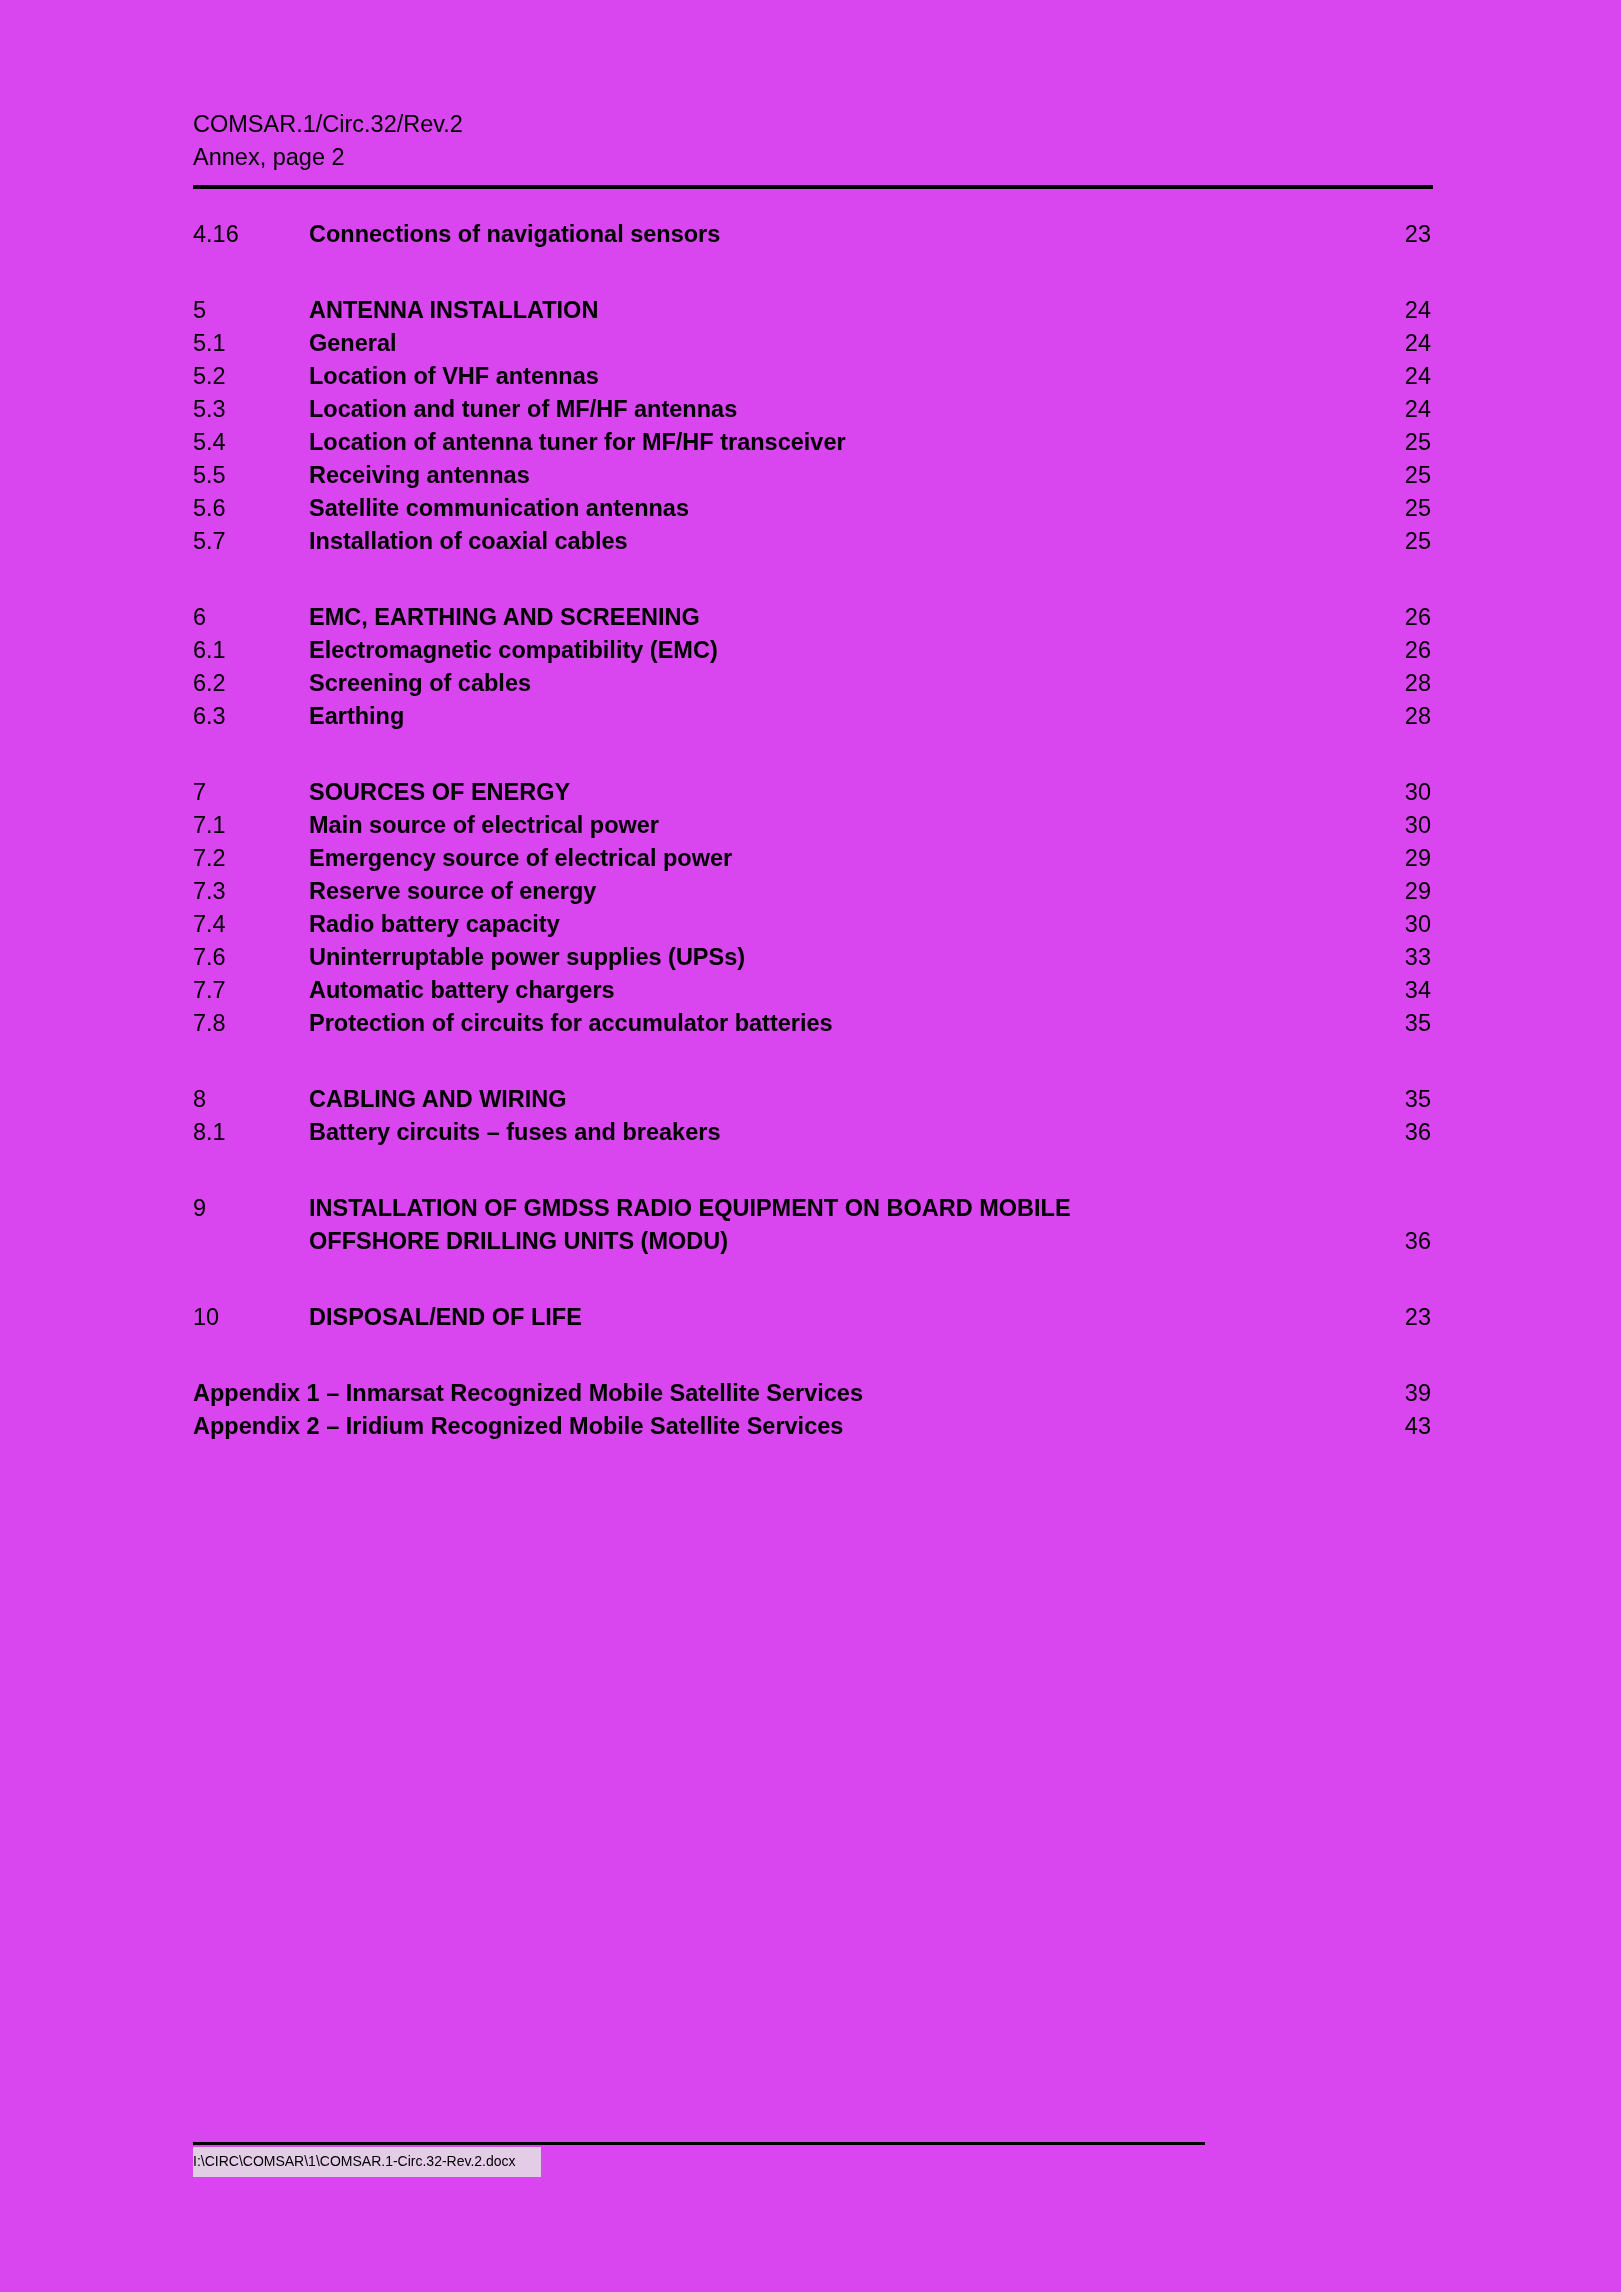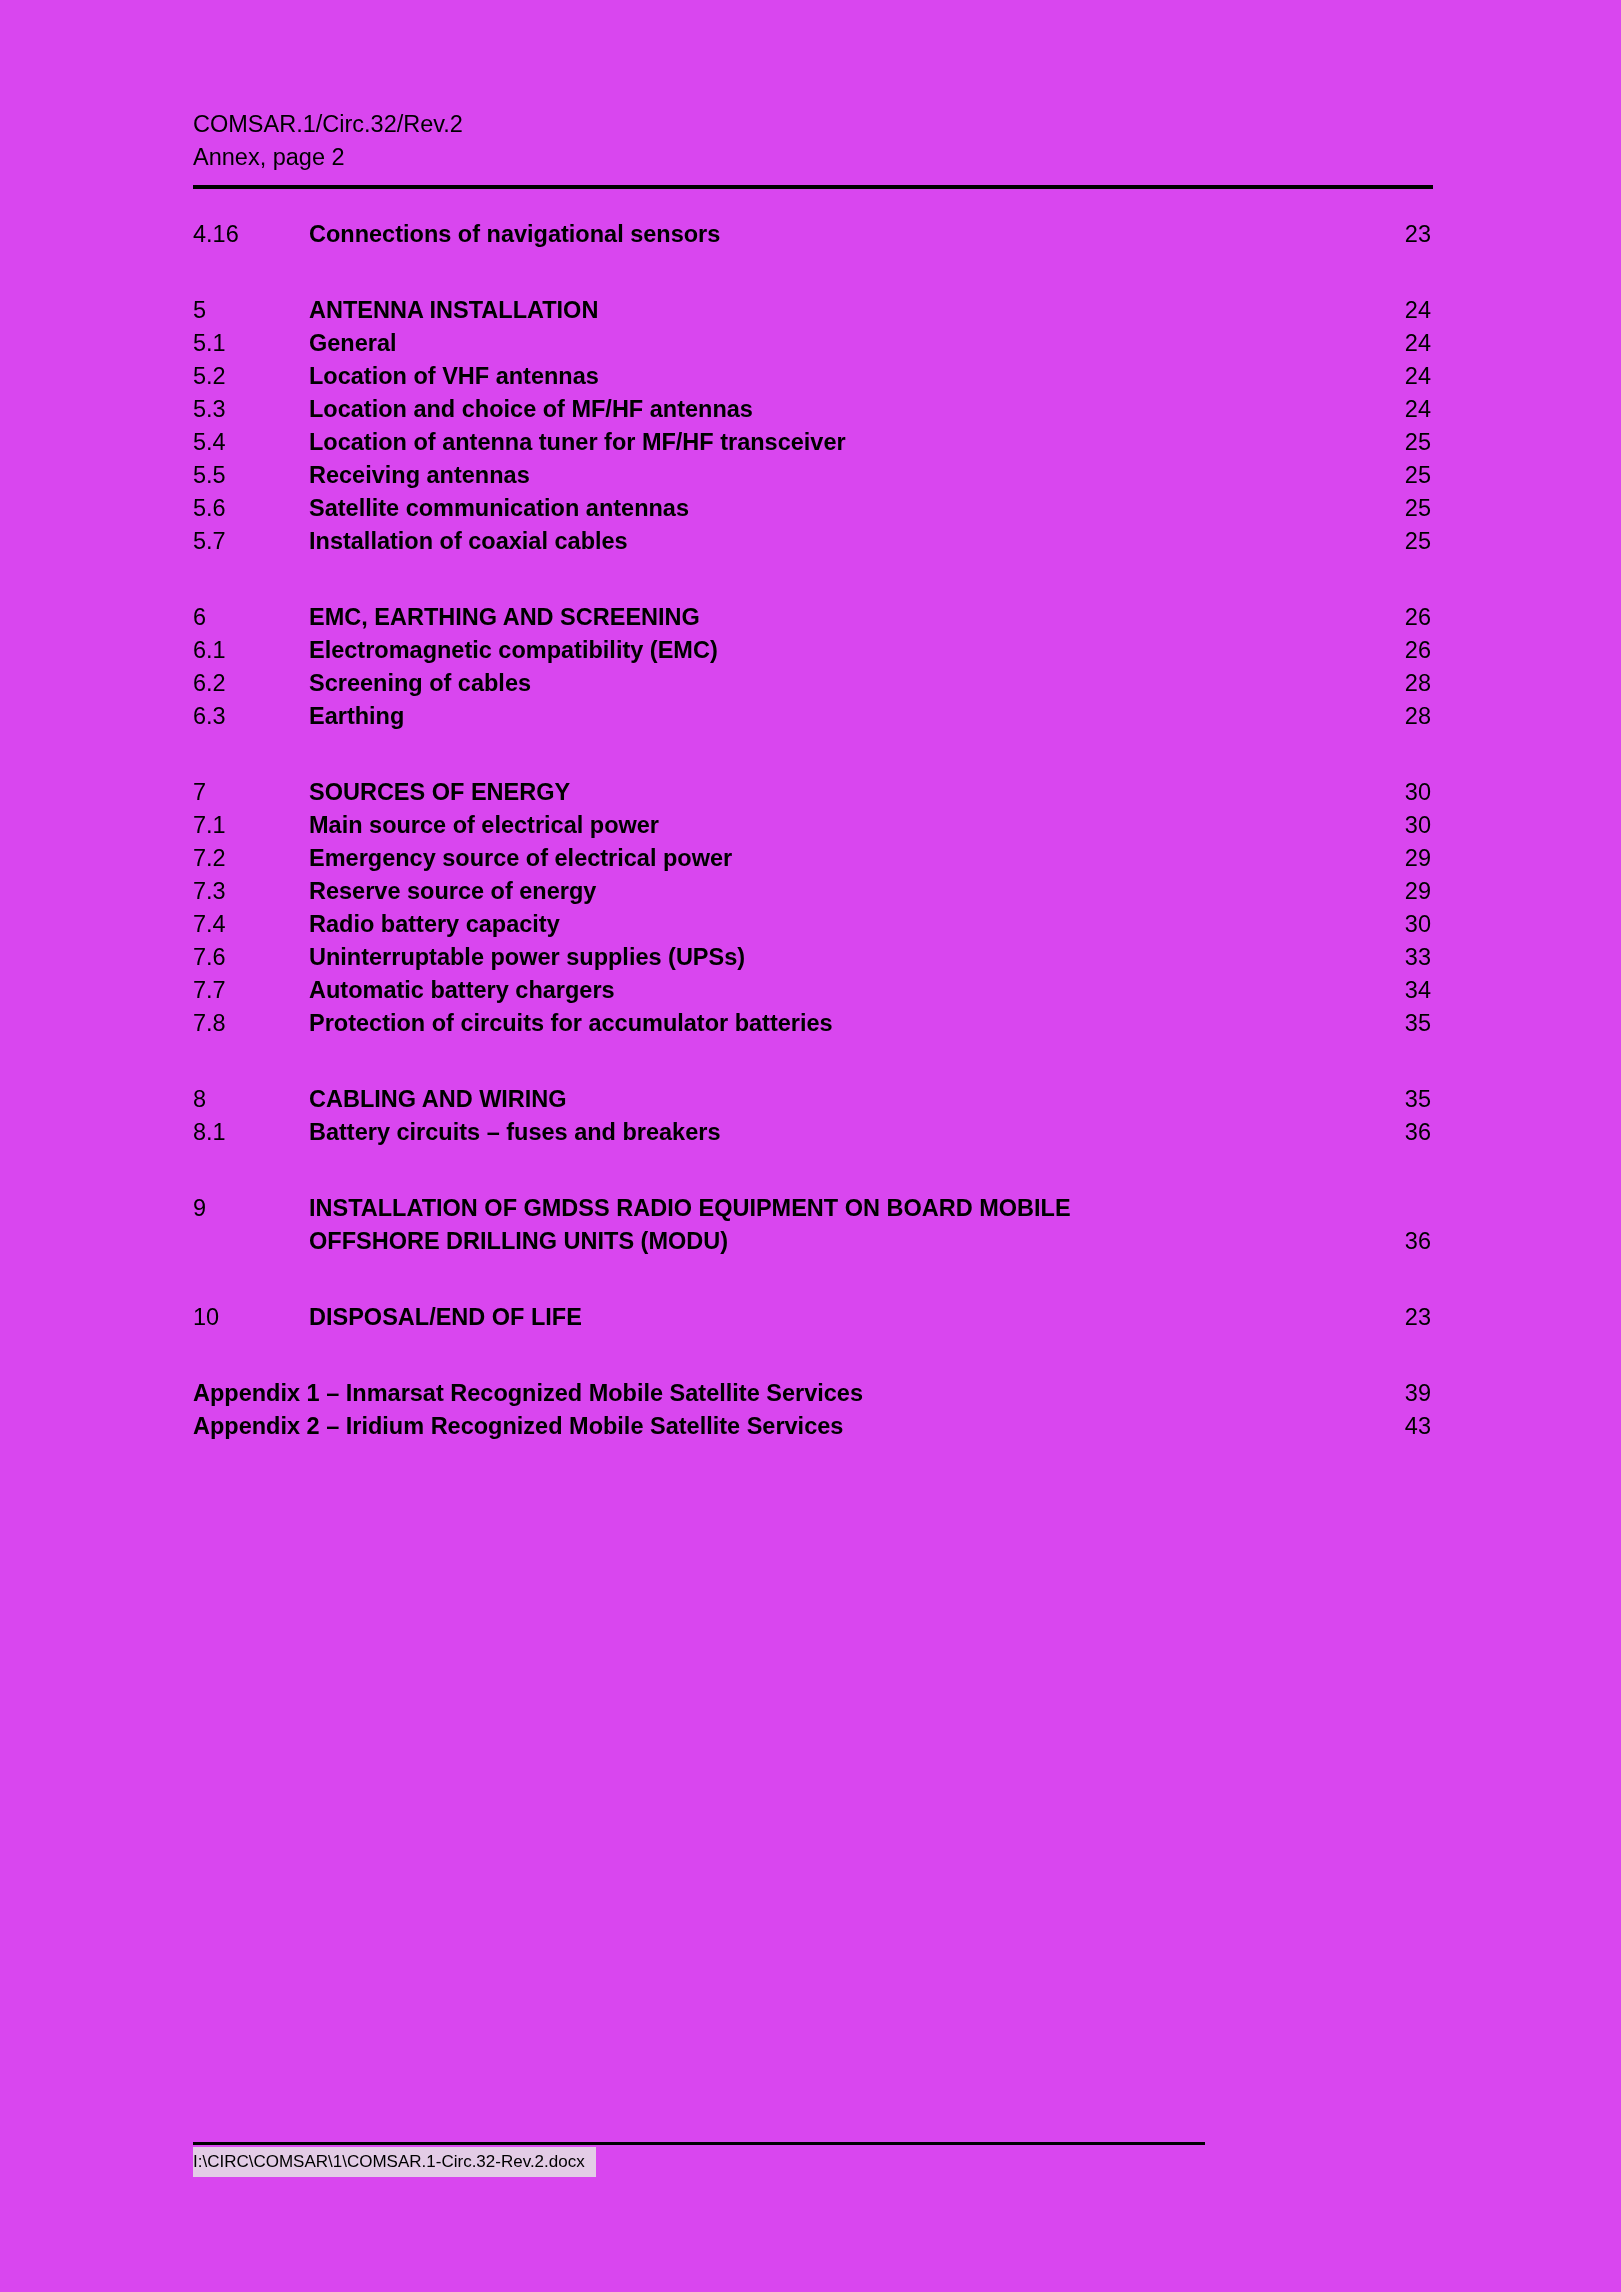--- a/index.html
+++ b/index.html
@@ -17,22 +17,22 @@
   .toc-num{width:116px;flex:0 0 116px;}
   .toc-title{white-space:pre-line;max-width:882px;font-weight:bold;}
   .toc-page{margin-left:auto;align-self:flex-end;white-space:nowrap;text-align:right;}
   .toc-gap{height:43px;}
 
   
   .watermark{position:absolute;left:0;top:2039px;width:1621px;height:254px;z-index:1;}
 
   
   .footer-rule{position:absolute;left:193px;top:2142px;width:1012px;height:2.9px;background:#000;z-index:5;}
-  .footer-path{position:absolute;left:193px;top:2147px;z-index:6;font-size:17px;line-height:27.4px;
-               background:rgba(228,228,228,0.85);padding:1px 11px 2px 0;}
+  .footer-path{position:absolute;left:193px;top:2147px;z-index:6;font-size:14px;line-height:27.4px;
+               background:rgba(228,228,228,0.85);padding:1px 25px 2px 0;}
 </style>
 </head>
 <body>
 
 <div class="page">
 
   <div class="watermark">
     
     
   </div>
@@ -60,21 +60,21 @@
         <span class="toc-title">General</span>
         <span class="toc-page">24</span>
       </div>
       <div class="toc-row">
         <span class="toc-num">5.2</span>
         <span class="toc-title">Location of VHF antennas</span>
         <span class="toc-page">24</span>
       </div>
       <div class="toc-row">
         <span class="toc-num">5.3</span>
-        <span class="toc-title">Location and choice of MF/HF antennas</span>
+        <span class="toc-title">Location and tuner of MF/HF antennas</span>
         <span class="toc-page">24</span>
       </div>
       <div class="toc-row">
         <span class="toc-num">5.4</span>
         <span class="toc-title">Location of antenna tuner for MF/HF transceiver</span>
         <span class="toc-page">25</span>
       </div>
       <div class="toc-row">
         <span class="toc-num">5.5</span>
         <span class="toc-title">Receiving antennas</span>

